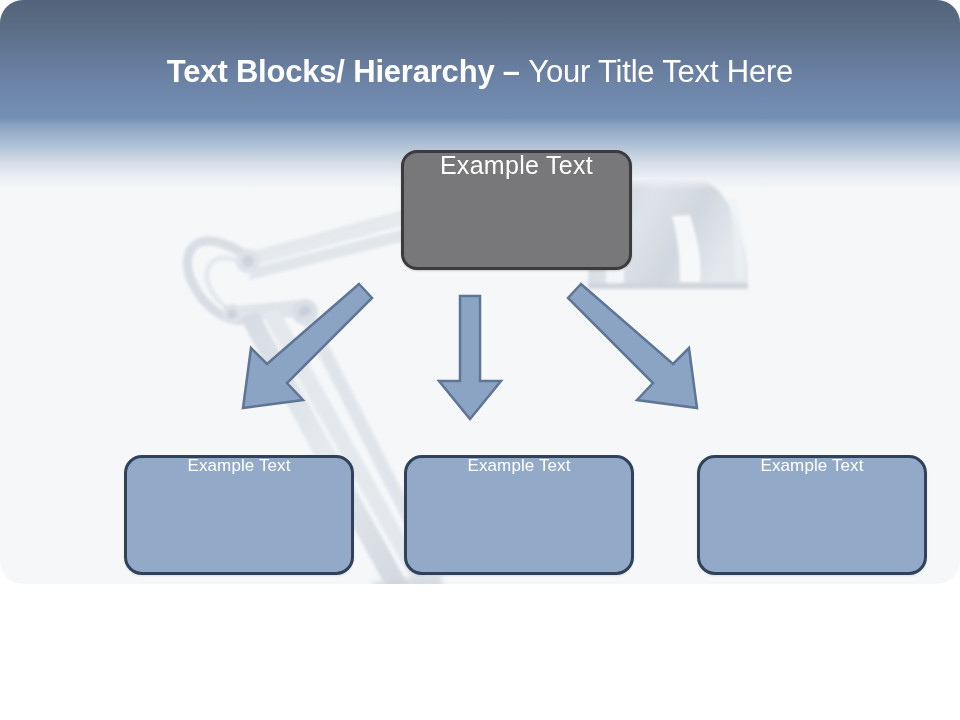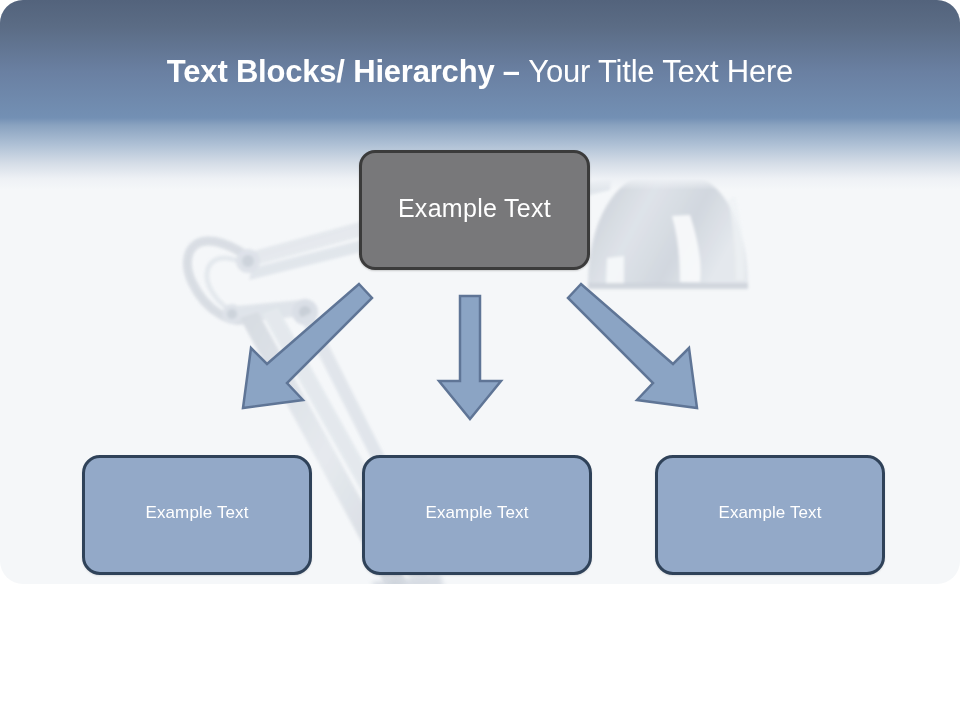--- a/index.html
+++ b/index.html
@@ -70,25 +70,26 @@
   .shapes {
     position: absolute;
     inset: 0;
     z-index: 4;
   }
 
   .node {
     position: absolute;
     box-sizing: border-box;
     display: flex;
-    align-items: center;
+    align-items: flex-start;
     justify-content: center;
     color: #ffffff;
     text-align: center;
     user-select: none;
+    margin-left: 42px;
   }
 
   .node-root {
     left: 359px;
     top: 150px;
     width: 231px;
     height: 120px;
     background: #78787a;
     border: 3px solid #3b3b3b;
     border-radius: 16px;

